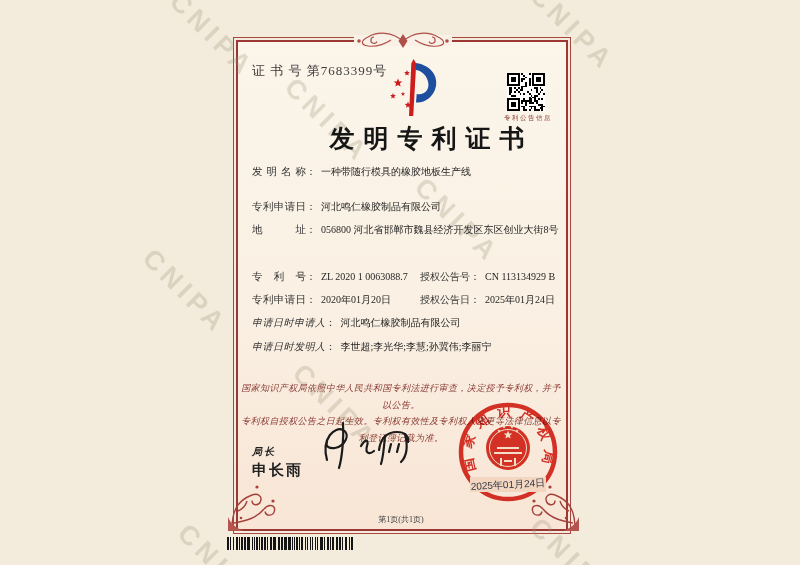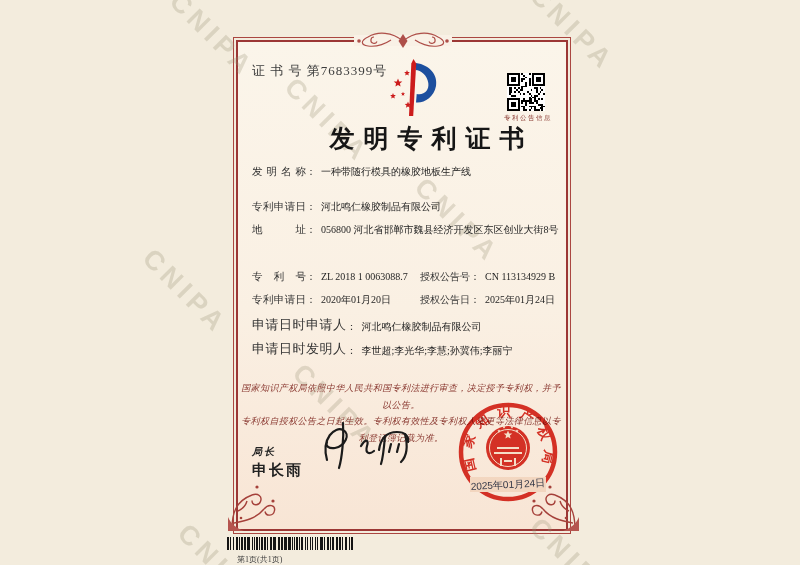--- a/index.html
+++ b/index.html
@@ -38,37 +38,37 @@
   .title{
     position:absolute;z-index:2;left:237px;top:122px;width:380px;
     text-align:center;font-size:25px;font-weight:bold;color:#161616;
     letter-spacing:9px;text-indent:9px;
   }
   
   .row{position:absolute;z-index:2;left:252px;font-size:10px;color:#222;white-space:nowrap;}
   .row .flabel{display:inline-block;width:54px;text-align:justify;text-align-last:justify;font-size:10.5px;color:#333;vertical-align:bottom;}
   .row .colon{margin-right:5px;color:#333;}
   .row .fvalue{color:#1f1f1f;}
-  .row.compact .flabel{width:auto;text-align:left;text-align-last:auto;font-size:13px;letter-spacing:0.5px;}
+  .row.compact .flabel{width:auto;text-align:left;text-align-last:auto;font-size:10px;letter-spacing:0.5px;font-style:italic;}
   .row.right-col{left:420px;}
   .row.right-col .flabel{width:50px;font-size:10px;}
   
   .statement{
     position:absolute;z-index:2;left:237px;top:380px;width:328px;
     text-align:center;font-size:9px;line-height:16.5px;
     font-style:italic;color:#8b3a32;letter-spacing:0.4px;
   }
   
   .signoff-title{position:absolute;z-index:2;left:252px;top:445px;font-family:"Liberation Sans","DejaVu Sans",sans-serif;font-weight:bold;font-size:10px;color:#222;letter-spacing:2px;font-style:italic;}
   .signoff-name{position:absolute;z-index:2;left:252px;top:461px;font-family:"Liberation Sans","DejaVu Sans",sans-serif;font-weight:bold;font-size:15px;color:#222;letter-spacing:2px;}
   .signature{position:absolute;z-index:3;left:313px;top:420px;}
   
   .seal{position:absolute;z-index:3;left:456px;top:400px;mix-blend-mode:multiply;opacity:0.93;}
   
-  .page-footer{position:absolute;z-index:2;left:237px;top:514px;width:328px;text-align:left;font-size:8px;color:#3a3a3a;margin-top:40px;}
+  .page-footer{position:absolute;z-index:2;left:237px;top:514px;width:328px;text-align:center;font-size:8px;color:#3a3a3a;}
   .barcode{position:absolute;z-index:2;left:227px;top:536px;width:127px;height:13px;}
 </style>
 </head>
 <body>
 
 <div class="canvas">
 
   <div class="wm" style="left:185px;top:-14px;">CNIPA</div>
   <div class="wm" style="left:545px;top:-20px;">CNIPA</div>
   <div class="wm" style="left:300px;top:72px;">CNIPA</div>
@@ -254,21 +254,21 @@
   <div class="row" style="top:165px">
     <span class="flabel">发明名称</span><span class="colon">：</span><span class="fvalue">一种带随行模具的橡胶地板生产线</span>
   </div>
   <div class="row" style="top:200px">
     <span class="flabel">专利申请日</span><span class="colon">：</span><span class="fvalue">河北鸣仁橡胶制品有限公司</span>
   </div>
   <div class="row" style="top:223px">
     <span class="flabel">地址</span><span class="colon">：</span><span class="fvalue">056800 河北省邯郸市魏县经济开发区东区创业大街8号</span>
   </div>
   <div class="row" style="top:270px">
-    <span class="flabel">专利号</span><span class="colon">：</span><span class="fvalue">ZL 2018 1 0063088.7</span>
+    <span class="flabel">专利号</span><span class="colon">：</span><span class="fvalue">ZL 2020 1 0063088.7</span>
   </div>
   <div class="row right-col" style="top:270px">
     <span class="flabel">授权公告号</span><span class="colon">：</span><span class="fvalue">CN 113134929 B</span>
   </div>
   <div class="row" style="top:293px">
     <span class="flabel">专利申请日</span><span class="colon">：</span><span class="fvalue">2020年01月20日</span>
   </div>
   <div class="row right-col" style="top:293px">
     <span class="flabel">授权公告日</span><span class="colon">：</span><span class="fvalue">2025年01月24日</span>
   </div>

